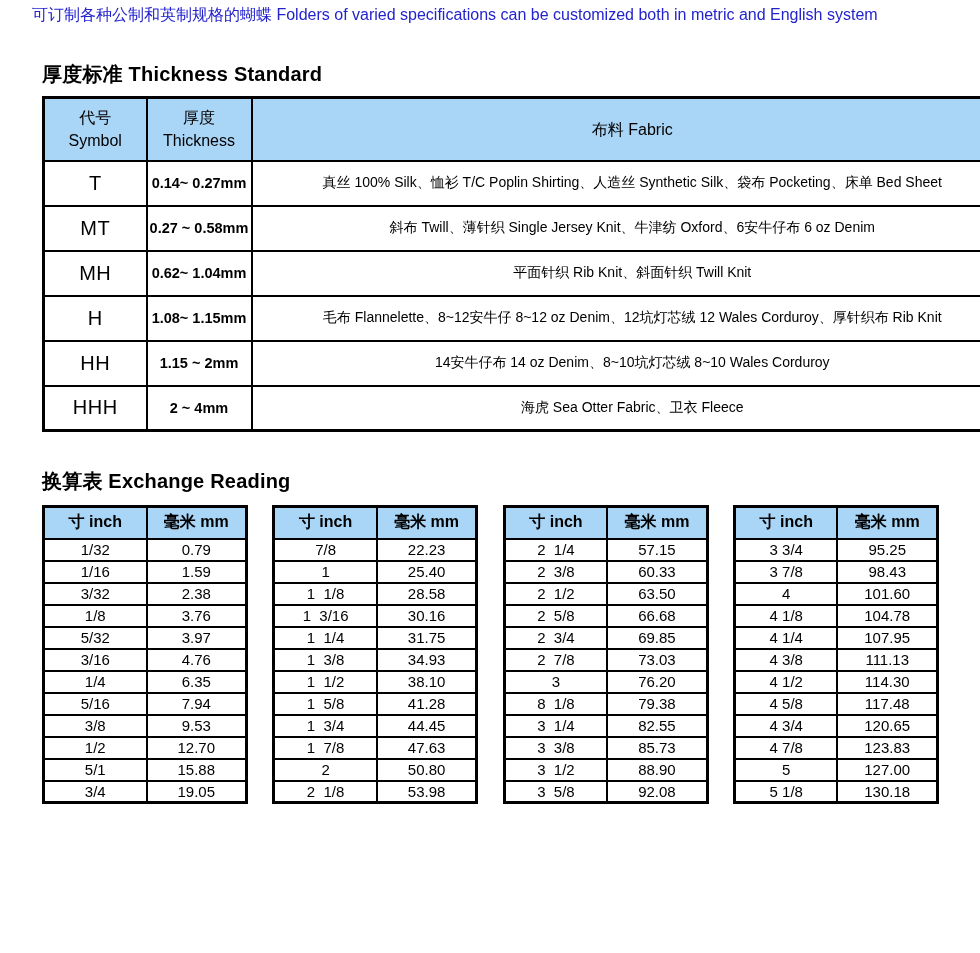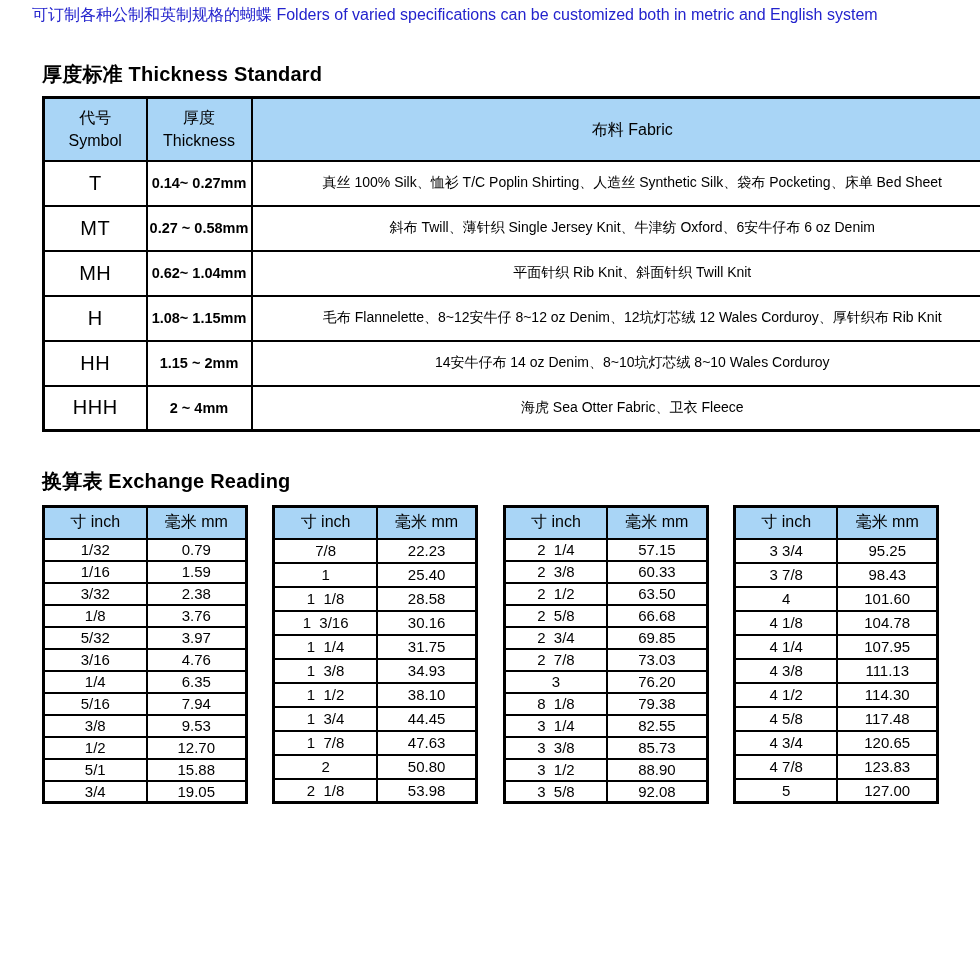--- a/index.html
+++ b/index.html
@@ -33,21 +33,21 @@
   .td-fabric { font-size: 14px; }
 
   
   .ex-wrap {
     position: absolute; left: 42px; top: 505px; width: 897px;
     display: flex; justify-content: space-between;
   }
   .ex-table { width: 206px; border: 3px solid var(--border, #000); }
   .ex-table th, .ex-table td { border: 2px solid var(--border, #000); text-align: center; vertical-align: middle; }
   .ex-table thead tr { height: 32px; }
-  .ex-table thead th { background: var(--table-header-bg, #a9d5f6); font-weight: 400; font-size: 16px; }
+  .ex-table thead th { background: var(--table-header-bg, #a9d5f6); font-weight: 700; font-size: 16px; }
   .ex-table tbody tr { height: 22px; }
   .ex-table td { font-size: 15px; white-space: pre; }
 </style>
 </head>
 <body>
 
 <div class="top-note">可订制各种公制和英制规格的蝴蝶 Folders of varied specifications can be customized both in metric and English system</div>
 
 <h2 class="section-title title-thickness">厚度标准 Thickness Standard</h2>
 
@@ -232,20 +232,24 @@
         <tr>
           <td>1  3/8</td>
           <td>34.93</td>
         </tr>
 
         <tr>
           <td>1  1/2</td>
           <td>38.10</td>
         </tr>
 
+        <tr>
+          <td>1  5/8</td>
+          <td>41.28</td>
+        </tr>
 
         <tr>
           <td>1  3/4</td>
           <td>44.45</td>
         </tr>
 
         <tr>
           <td>1  7/8</td>
           <td>47.63</td>
         </tr>
@@ -398,16 +402,20 @@
         <tr>
           <td>4 7/8</td>
           <td>123.83</td>
         </tr>
 
         <tr>
           <td>5</td>
           <td>127.00</td>
         </tr>
 
+        <tr>
+          <td>5 1/8</td>
+          <td>130.18</td>
+        </tr>
       </tbody>
   </table>
 
 </div>
 
 </body></html>

